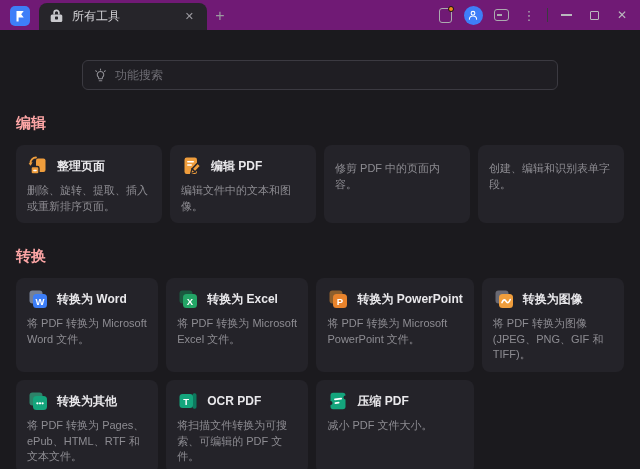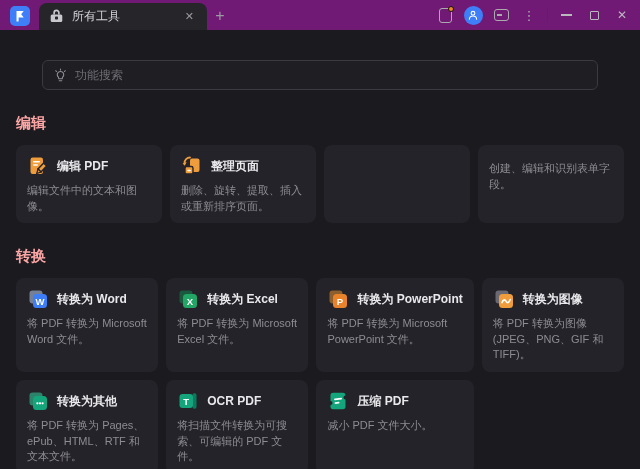--- a/index.html
+++ b/index.html
@@ -36,21 +36,21 @@
   .feedback-dash{ width:5px; height:1.5px; background:#ababaf; }
   .kebab{ color:#ababaf; font-size:13px; letter-spacing:0; line-height:1; }
   .tb-divider{ width:1px; height:14px; background:#3b3a40; margin:0 4px; }
   .min-bar{ width:11px; height:1.5px; background:#b9b8bd; }
   .max-box{ width:9px; height:9px; border:1.4px solid #b9b8bd; border-radius:1px; }
   .close-x{ color:#b9b8bd; font-size:12px; }
 
   
   .content{ padding:0 16px; }
   .searchbar{
-    margin:30px auto 0; width:556px; height:30px; background:#1f1e23;
+    margin:30px auto 0; width:476px; height:30px; background:#1f1e23;
     border:1px solid #3b3a41; border-radius:6px; display:flex; align-items:center; padding:11px 10px; gap:7px;
   }
   .searchbar input{
     flex:1; background:transparent; border:none; outline:none; color:#d6d5d9;
     font-size:12px; font-family:inherit;
   }
   .searchbar input::placeholder{ color:#6e6d74; }
 
   .section{ margin-top:24px; }
   .section-title{ font-size:15px; font-weight:bold; color:#fca5a5; }
@@ -134,49 +134,50 @@
   </div>
 
   <div>
   <div class="section">
     <div class="section-title">编辑</div>
     <div class="card-grid">
   <div class="card">
     <div class="card-head">
       <span class="card-icon">
                 <svg width="22" height="22" viewBox="0 0 22 22">
+      <path d="M3.5 8 a5.5 5.5 0 0 1 5.5 -5.5" fill="none" stroke="#EF9D3C" stroke-width="1.8" stroke-linecap="round"></path>
+      <polygon points="1.6,8.6 5.6,7 3.8,10.8" fill="#EF9D3C"></polygon>
+      <rect x="9" y="3.5" width="9.5" height="13.5" rx="2" fill="#EF9D3C"></rect>
+      <rect x="4" y="11.5" width="8" height="7.5" rx="1.7" fill="#EF9D3C" stroke="#242329" stroke-width="1.4"></rect>
+      <rect x="6.2" y="14.7" width="3.6" height="1.5" rx="0.75" fill="#fff"></rect>
+                </svg>
+              </span>
+      <span class="card-title">整理页面</span>
+    </div>
+    <div class="card-desc">删除、旋转、提取、插入或重新排序页面。</div>
+  </div>
+
+  <div class="card">
+    <div class="card-head">
+      <span class="card-icon">
+                <svg width="22" height="22" viewBox="0 0 22 22">
       <rect x="3.5" y="2.5" width="12.5" height="16.5" rx="2.2" fill="#EF9D3C"></rect>
       <rect x="6" y="6" width="7" height="1.6" rx="0.8" fill="#fff"></rect>
       <rect x="6" y="9.2" width="5" height="1.6" rx="0.8" fill="#fff"></rect>
       <polygon points="11,14 16.6,8 19.6,11 14,17" fill="#EF9D3C" stroke="#242329" stroke-width="1.5"></polygon>
       <polygon points="9.6,18.6 11,14 14,17" fill="#EF9D3C" stroke="#242329" stroke-width="1.2"></polygon>
                 </svg>
               </span>
       <span class="card-title">编辑 PDF</span>
     </div>
     <div class="card-desc">编辑文件中的文本和图像。</div>
   </div>
 
   <div class="card">
-    <div class="card-head">
-      <span class="card-icon">
-                <svg width="22" height="22" viewBox="0 0 22 22">
-      <path d="M3.5 8 a5.5 5.5 0 0 1 5.5 -5.5" fill="none" stroke="#EF9D3C" stroke-width="1.8" stroke-linecap="round"></path>
-      <polygon points="1.6,8.6 5.6,7 3.8,10.8" fill="#EF9D3C"></polygon>
-      <rect x="9" y="3.5" width="9.5" height="13.5" rx="2" fill="#EF9D3C"></rect>
-      <rect x="4" y="11.5" width="8" height="7.5" rx="1.7" fill="#EF9D3C" stroke="#242329" stroke-width="1.4"></rect>
-      <rect x="6.2" y="14.7" width="3.6" height="1.5" rx="0.75" fill="#fff"></rect>
-                </svg>
-              </span>
-      <span class="card-title">整理页面</span>
-    </div>
-    <div class="card-desc">删除、旋转、提取、插入或重新排序页面。</div>
-  </div>
-
-  <div class="card">
+    <div class="card-desc">修剪 PDF 中的页面内容。</div>
   </div>
 
   <div class="card">
     <div class="card-desc">创建、编辑和识别表单字段。</div>
   </div>
 </div>
   </div>
 
   <div class="section">
     <div class="section-title">转换</div>

